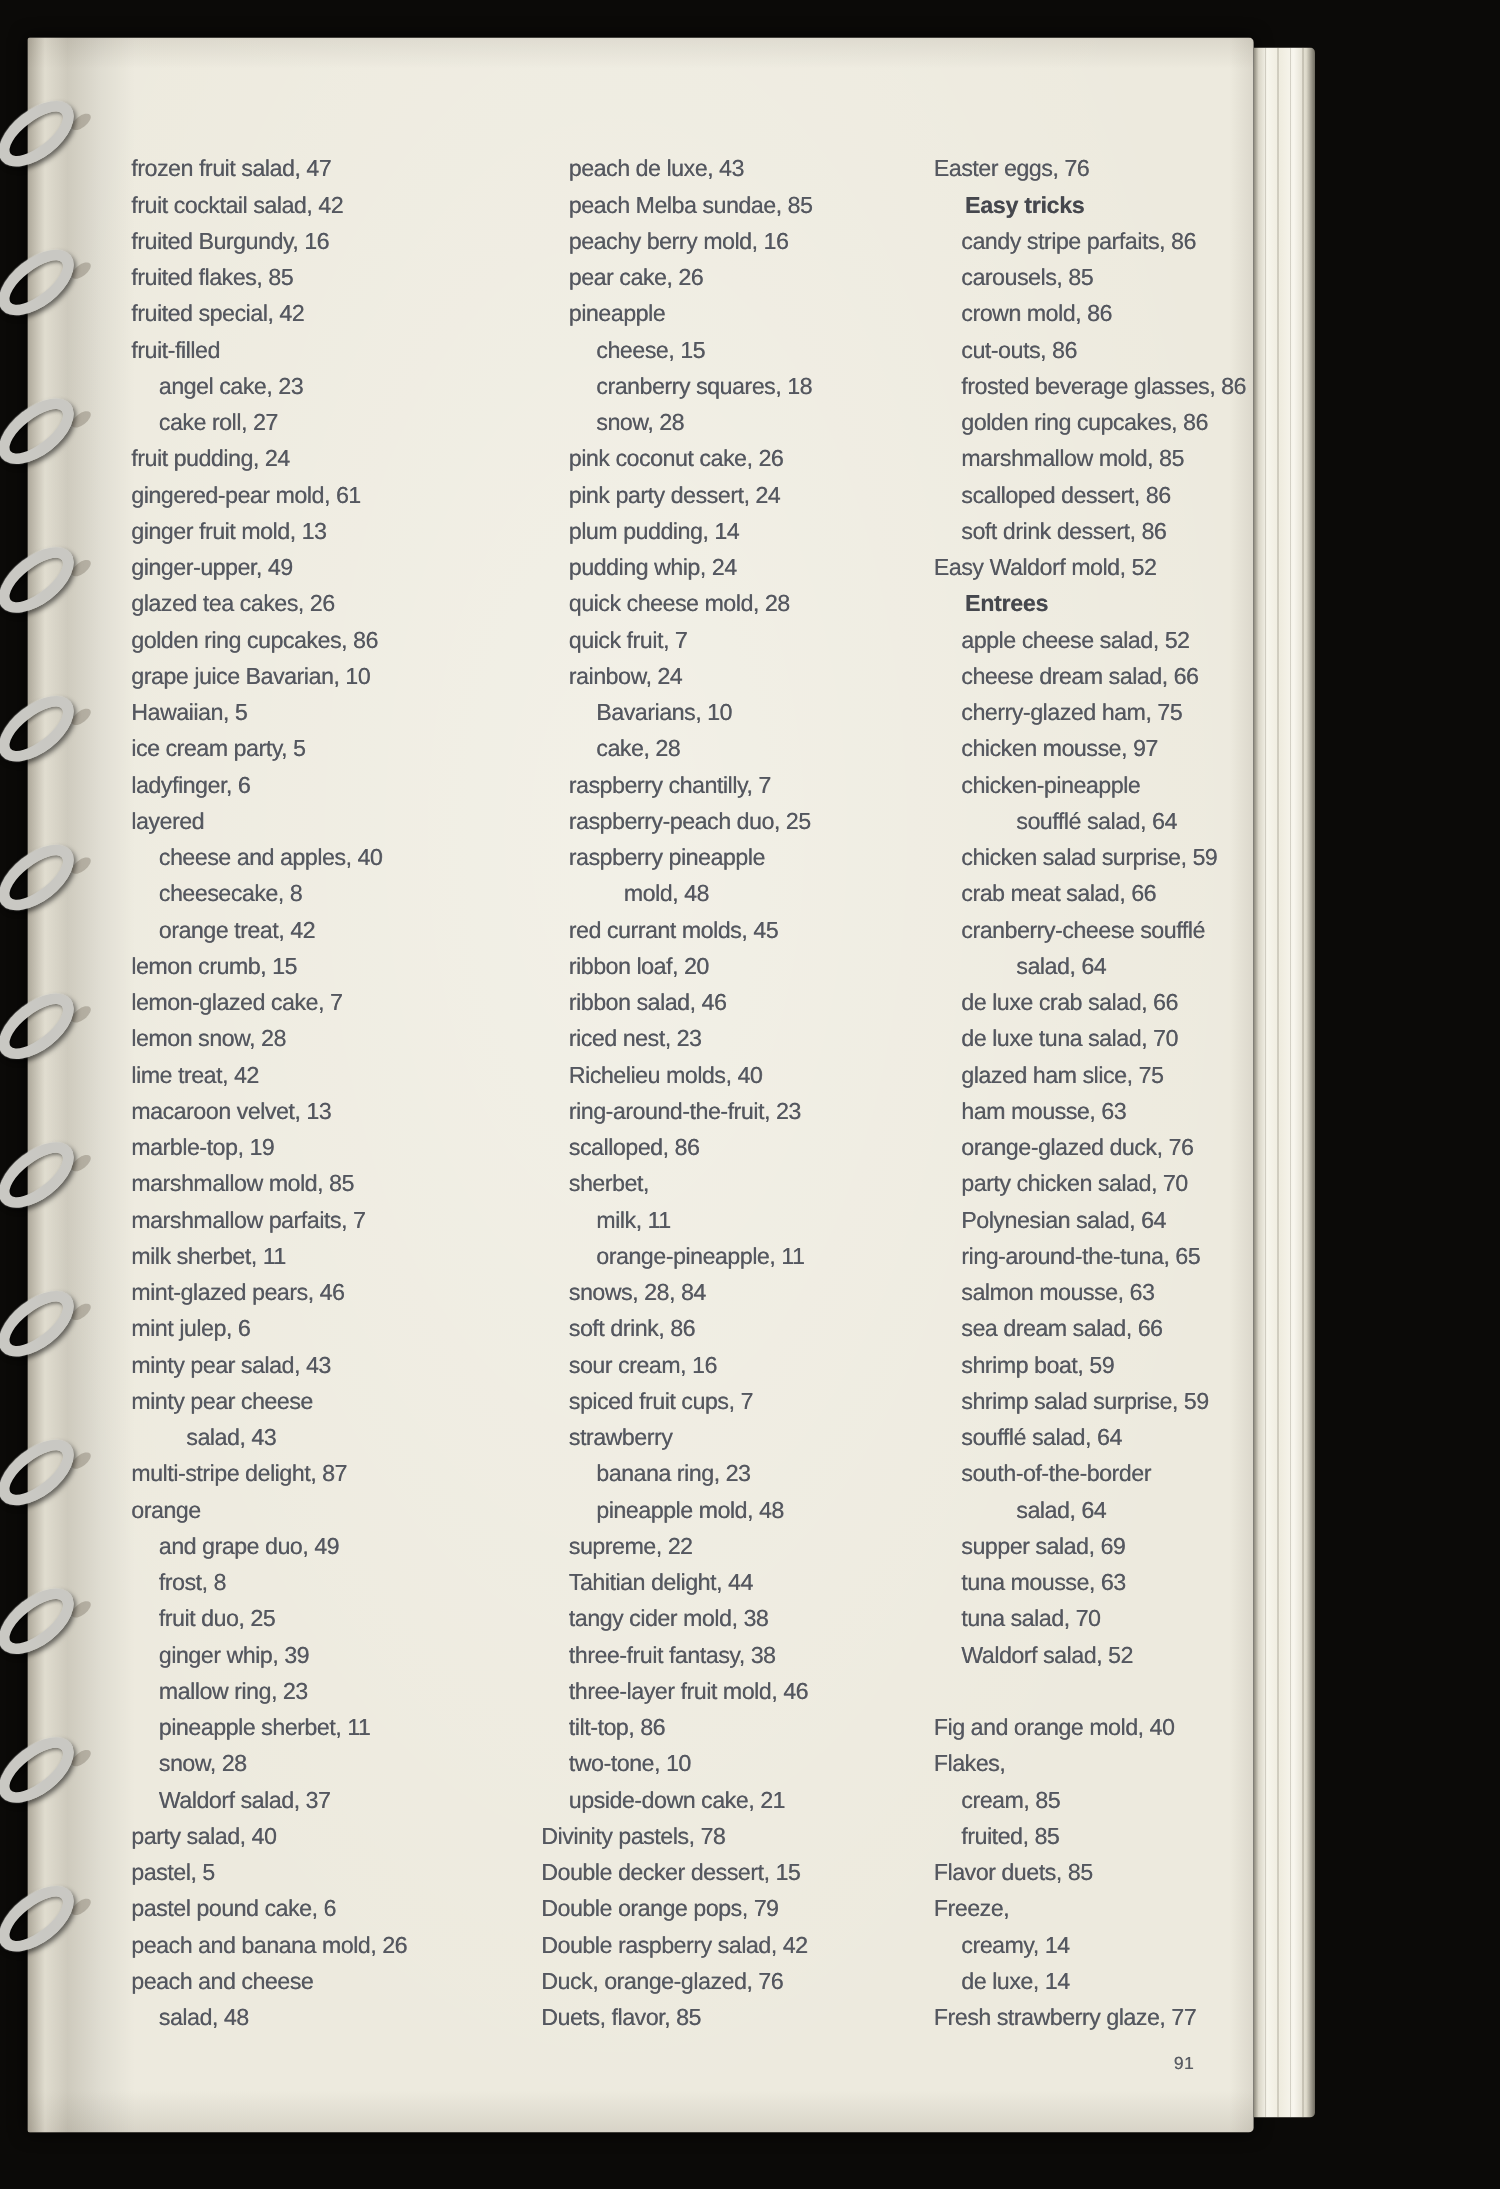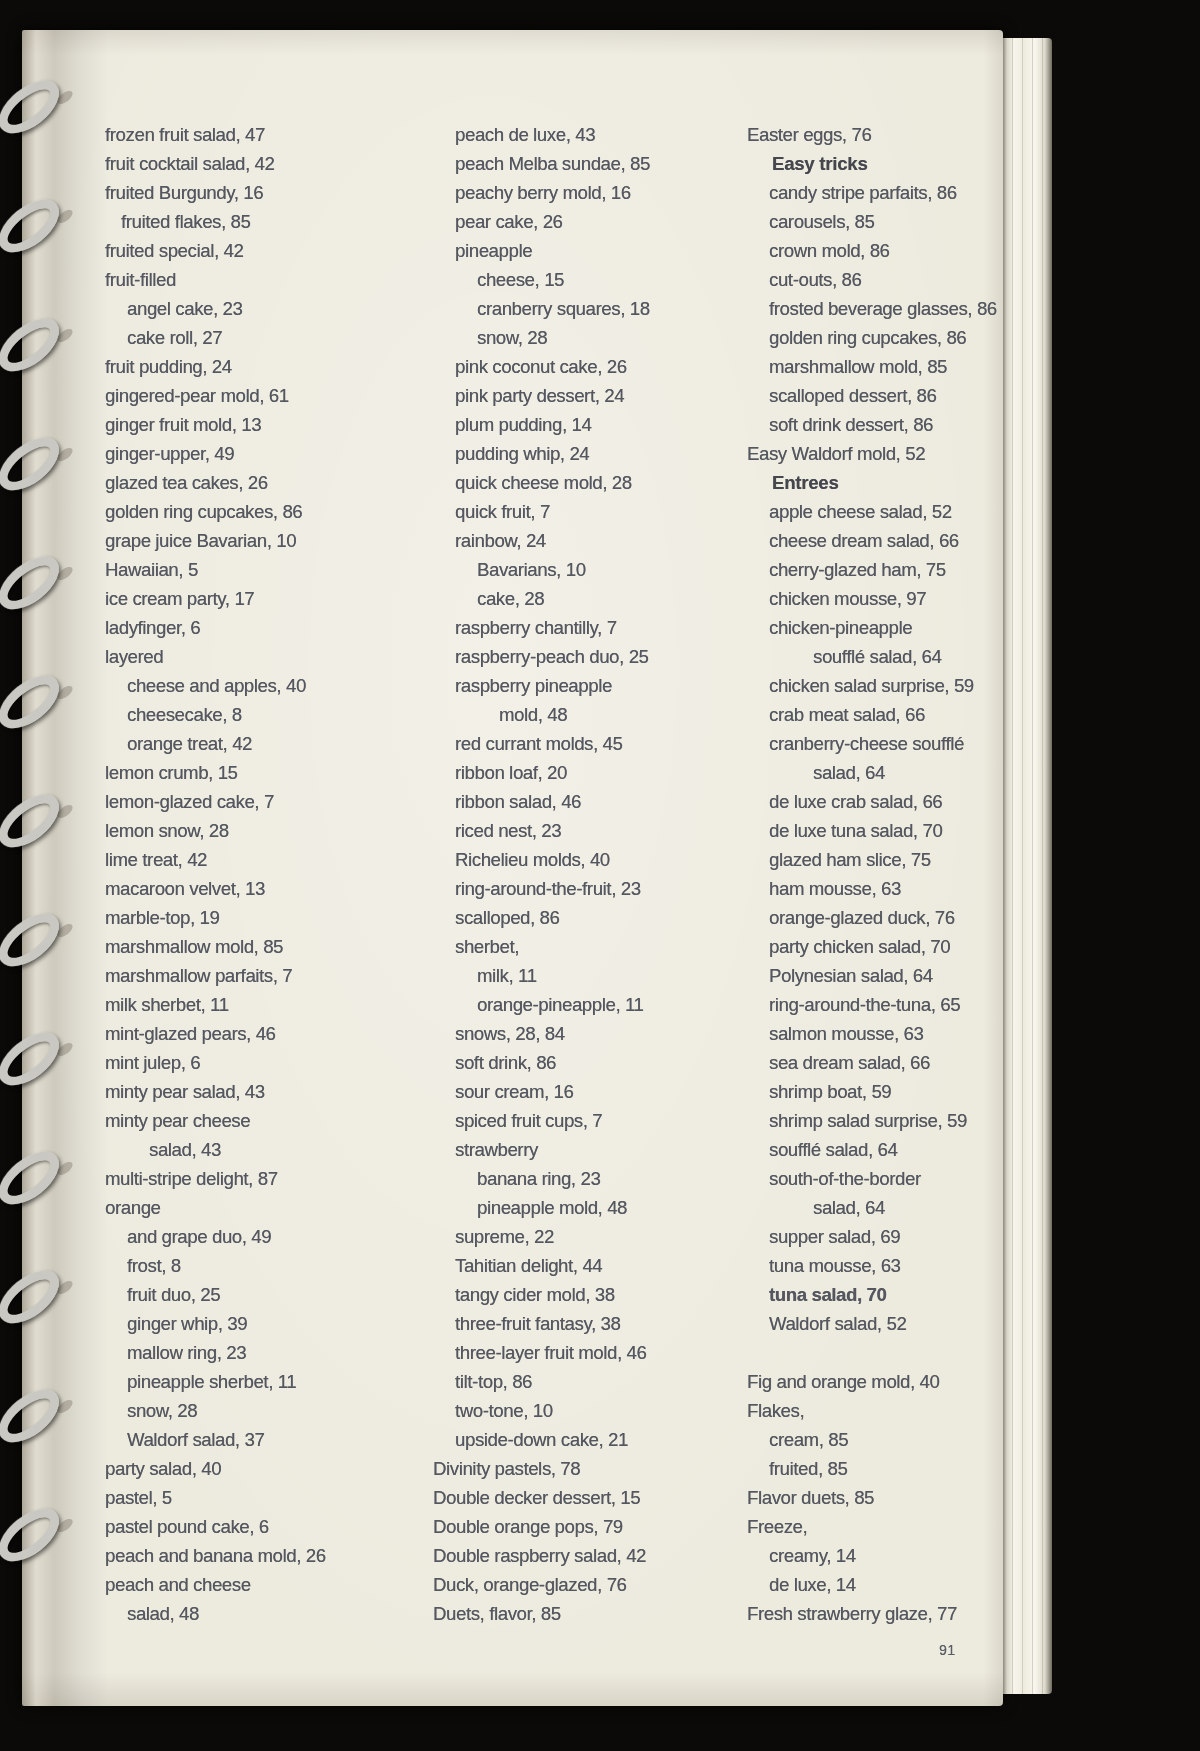--- a/index.html
+++ b/index.html
@@ -57,34 +57,34 @@
 </style>
 </head>
 <body>
 
 <div class="scene">
   <div class="page">
     <div class="col col-1">
         <div class="entry" style="padding-left: 0px;">frozen fruit salad, 47</div>
         <div class="entry" style="padding-left: 0px;">fruit cocktail salad, 42</div>
         <div class="entry" style="padding-left: 0px;">fruited Burgundy, 16</div>
-        <div class="entry" style="padding-left: 0px; margin-left: 16px;">fruited flakes, 85</div>
+        <div class="entry" style="padding-left: 0px;">fruited flakes, 85</div>
         <div class="entry" style="padding-left: 0px;">fruited special, 42</div>
         <div class="entry" style="padding-left: 0px;">fruit-filled</div>
         <div class="entry" style="padding-left: 22px;">angel cake, 23</div>
         <div class="entry" style="padding-left: 22px;">cake roll, 27</div>
         <div class="entry" style="padding-left: 0px;">fruit pudding, 24</div>
         <div class="entry" style="padding-left: 0px;">gingered-pear mold, 61</div>
         <div class="entry" style="padding-left: 0px;">ginger fruit mold, 13</div>
         <div class="entry" style="padding-left: 0px;">ginger-upper, 49</div>
         <div class="entry" style="padding-left: 0px;">glazed tea cakes, 26</div>
         <div class="entry" style="padding-left: 0px;">golden ring cupcakes, 86</div>
         <div class="entry" style="padding-left: 0px;">grape juice Bavarian, 10</div>
         <div class="entry" style="padding-left: 0px;">Hawaiian, 5</div>
-        <div class="entry" style="padding-left: 0px;">ice cream party, 17</div>
+        <div class="entry" style="padding-left: 0px;">ice cream party, 5</div>
         <div class="entry" style="padding-left: 0px;">ladyfinger, 6</div>
         <div class="entry" style="padding-left: 0px;">layered</div>
         <div class="entry" style="padding-left: 22px;">cheese and apples, 40</div>
         <div class="entry" style="padding-left: 22px;">cheesecake, 8</div>
         <div class="entry" style="padding-left: 22px;">orange treat, 42</div>
         <div class="entry" style="padding-left: 0px;">lemon crumb, 15</div>
         <div class="entry" style="padding-left: 0px;">lemon-glazed cake, 7</div>
         <div class="entry" style="padding-left: 0px;">lemon snow, 28</div>
         <div class="entry" style="padding-left: 0px;">lime treat, 42</div>
         <div class="entry" style="padding-left: 0px;">macaroon velvet, 13</div>
@@ -202,21 +202,21 @@
         <div class="entry" style="padding-left: 22px;">ring-around-the-tuna, 65</div>
         <div class="entry" style="padding-left: 22px;">salmon mousse, 63</div>
         <div class="entry" style="padding-left: 22px;">sea dream salad, 66</div>
         <div class="entry" style="padding-left: 22px;">shrimp boat, 59</div>
         <div class="entry" style="padding-left: 22px;">shrimp salad surprise, 59</div>
         <div class="entry" style="padding-left: 22px;">soufflé salad, 64</div>
         <div class="entry" style="padding-left: 22px;">south-of-the-border</div>
         <div class="entry" style="padding-left: 66px;">salad, 64</div>
         <div class="entry" style="padding-left: 22px;">supper salad, 69</div>
         <div class="entry" style="padding-left: 22px;">tuna mousse, 63</div>
-        <div class="entry" style="padding-left: 22px; font-weight: bold;">tuna salad, 70</div>
+        <div class="entry" style="padding-left: 22px;">tuna salad, 70</div>
         <div class="entry" style="padding-left: 22px;">Waldorf salad, 52</div>
         <div class="entry" style="padding-left: 0px;">&nbsp;</div>
         <div class="entry" style="padding-left: 0px;">Fig and orange mold, 40</div>
         <div class="entry" style="padding-left: 0px;">Flakes,</div>
         <div class="entry" style="padding-left: 22px;">cream, 85</div>
         <div class="entry" style="padding-left: 22px;">fruited, 85</div>
         <div class="entry" style="padding-left: 0px;">Flavor duets, 85</div>
         <div class="entry" style="padding-left: 0px;">Freeze,</div>
         <div class="entry" style="padding-left: 22px;">creamy, 14</div>
         <div class="entry" style="padding-left: 22px;">de luxe, 14</div>

